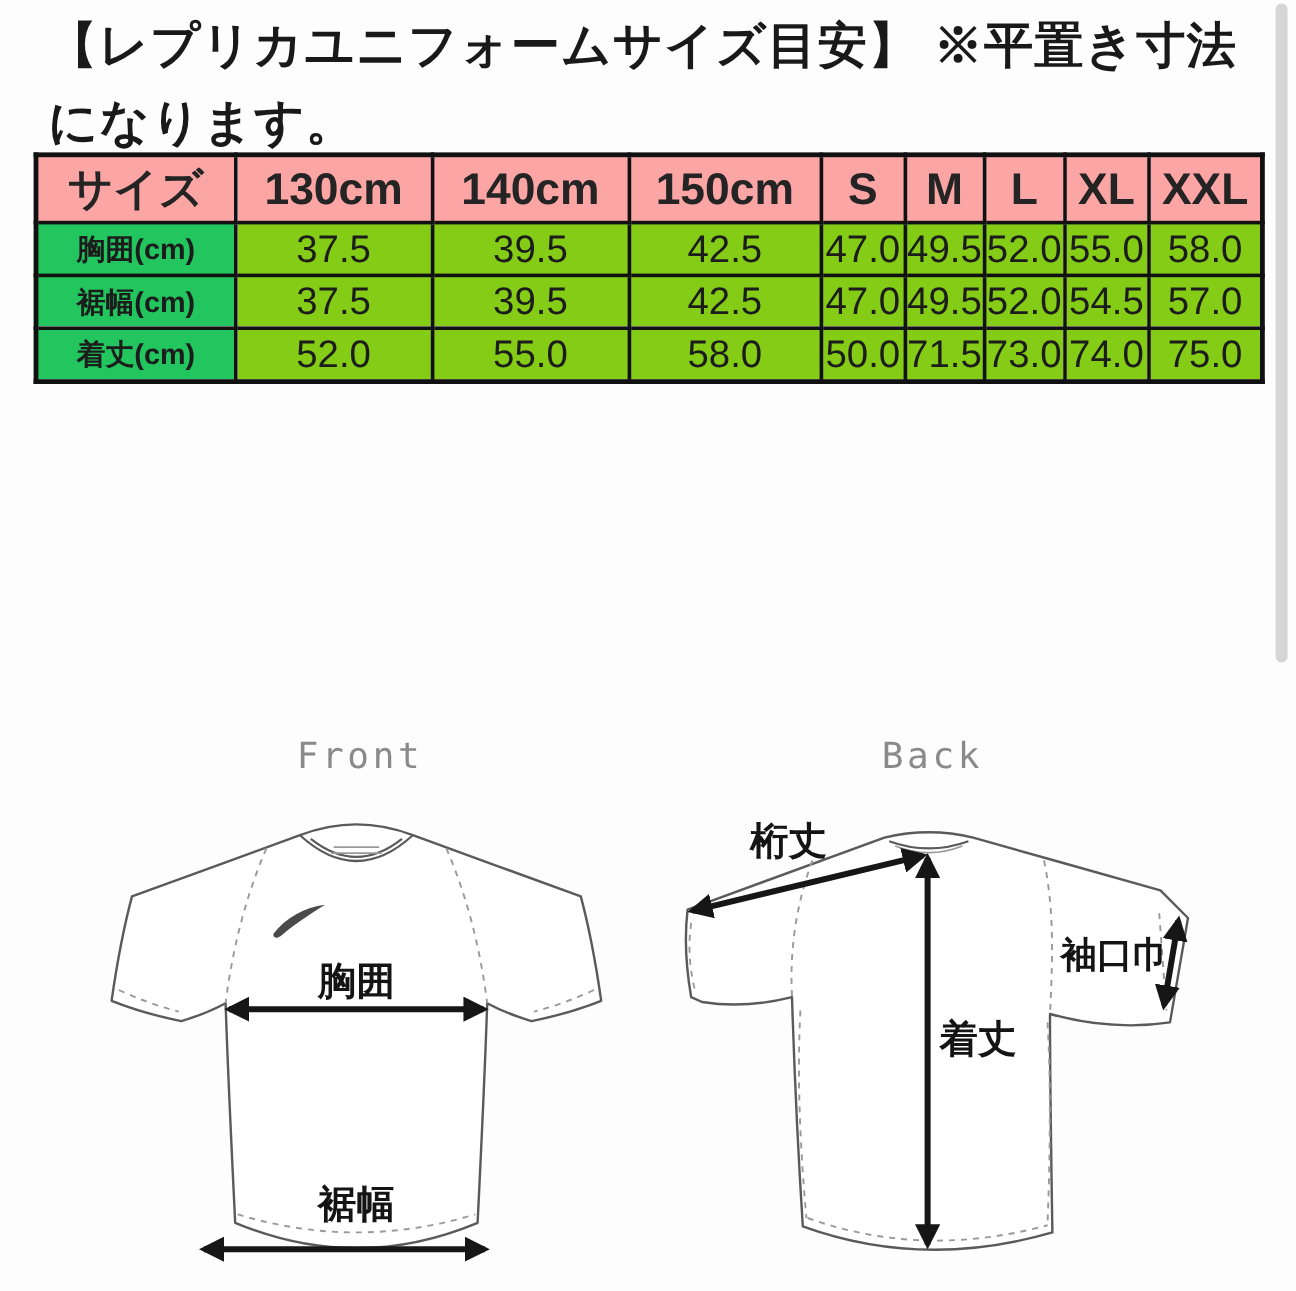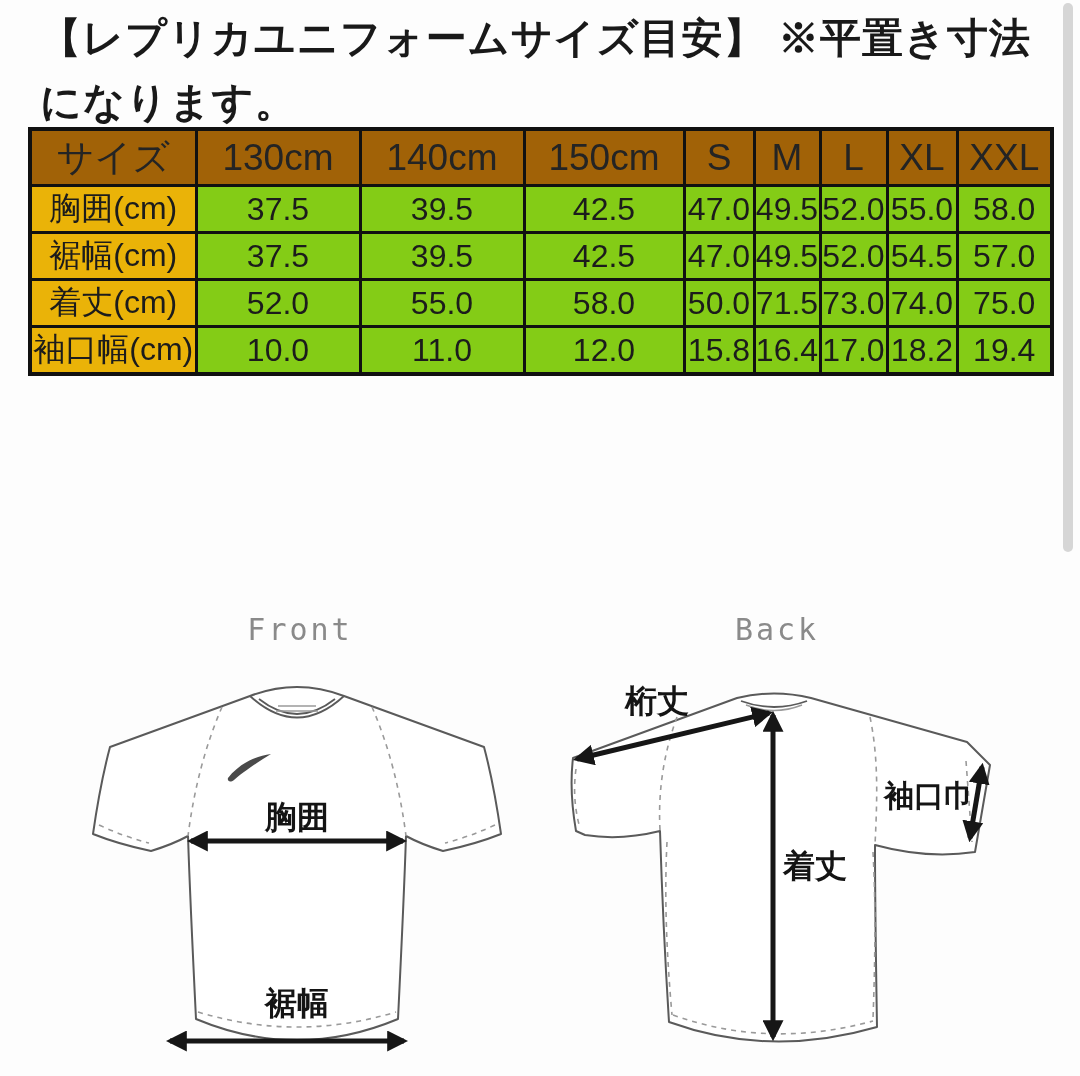--- a/index.html
+++ b/index.html
@@ -3,23 +3,23 @@
 <meta charset="utf-8">
 <style>
   html,body{margin:0;padding:0;background:#fff;}
   .page{position:relative;width:1080px;height:1076px;background:#fdfdfd;overflow:hidden;
         font-family:"Liberation Sans",sans-serif;color:#191919;}
   .title{position:absolute;left:40px;top:6px;width:1004px;font-size:41px;font-weight:700;
          line-height:64px;letter-spacing:1px;}
   table.size{position:absolute;left:28px;top:127px;width:1022px;border-collapse:collapse;
              table-layout:fixed;border:4px solid #111;text-align:center;color:#1c1c1c;}
   table.size th,table.size td{border:3px solid #111;padding:0;overflow:hidden;white-space:nowrap;}
-  table.size thead th{height:53px;background:#a16207;font-size:37px;font-weight:400;color:#242424;}
+  table.size thead th{height:53px;background:#fca5a5;font-size:37px;font-weight:700;color:#242424;}
   table.size tbody tr{height:44px;}
-  table.size tbody th{font-size:32px;font-weight:400;background:#eab308;}
+  table.size tbody th{font-size:24px;font-weight:700;background:#22c55e;}
   table.size tbody td{font-size:32px;font-weight:400;background:#84cc16;}
   .note{position:absolute;left:36px;top:430px;width:1012px;font-size:40px;font-weight:400;
         line-height:63px;}
   .fig{position:absolute;top:595px;}
   .fig.front{left:57px;}
   .fig.back{left:545px;}
   .figtitle{font-family:"DejaVu Sans Mono","Liberation Mono",monospace;font-size:30px;
             fill:#8a8a8a;text-anchor:middle;letter-spacing:3px;}
   .outline{fill:#ffffff;stroke:#5a5a5a;stroke-width:2;stroke-linejoin:round;}
   .thin{fill:none;stroke:#5a5a5a;stroke-width:1.8;}
@@ -90,31 +90,20 @@
         <th>着丈(cm)</th>
         <td>52.0</td>
         <td>55.0</td>
         <td>58.0</td>
         <td>50.0</td>
         <td>71.5</td>
         <td>73.0</td>
         <td>74.0</td>
         <td>75.0</td>
       </tr>
-      <tr>
-        <th>袖口幅(cm)</th>
-        <td>10.0</td>
-        <td>11.0</td>
-        <td>12.0</td>
-        <td>15.8</td>
-        <td>16.4</td>
-        <td>17.0</td>
-        <td>18.2</td>
-        <td>19.4</td>
-      </tr>
     </tbody>
   </table>
 
 
   <svg class="fig front" width="490" height="472" viewBox="0 0 490 472">
     <defs>
       <marker id="ahf" viewBox="0 0 10 10" refX="8" refY="5" markerWidth="4.2" markerHeight="4.2" orient="auto-start-reverse">
           <path d="M0,0 L10,5 L0,10 Z" fill="#161616"></path>
         </marker>
     </defs>

